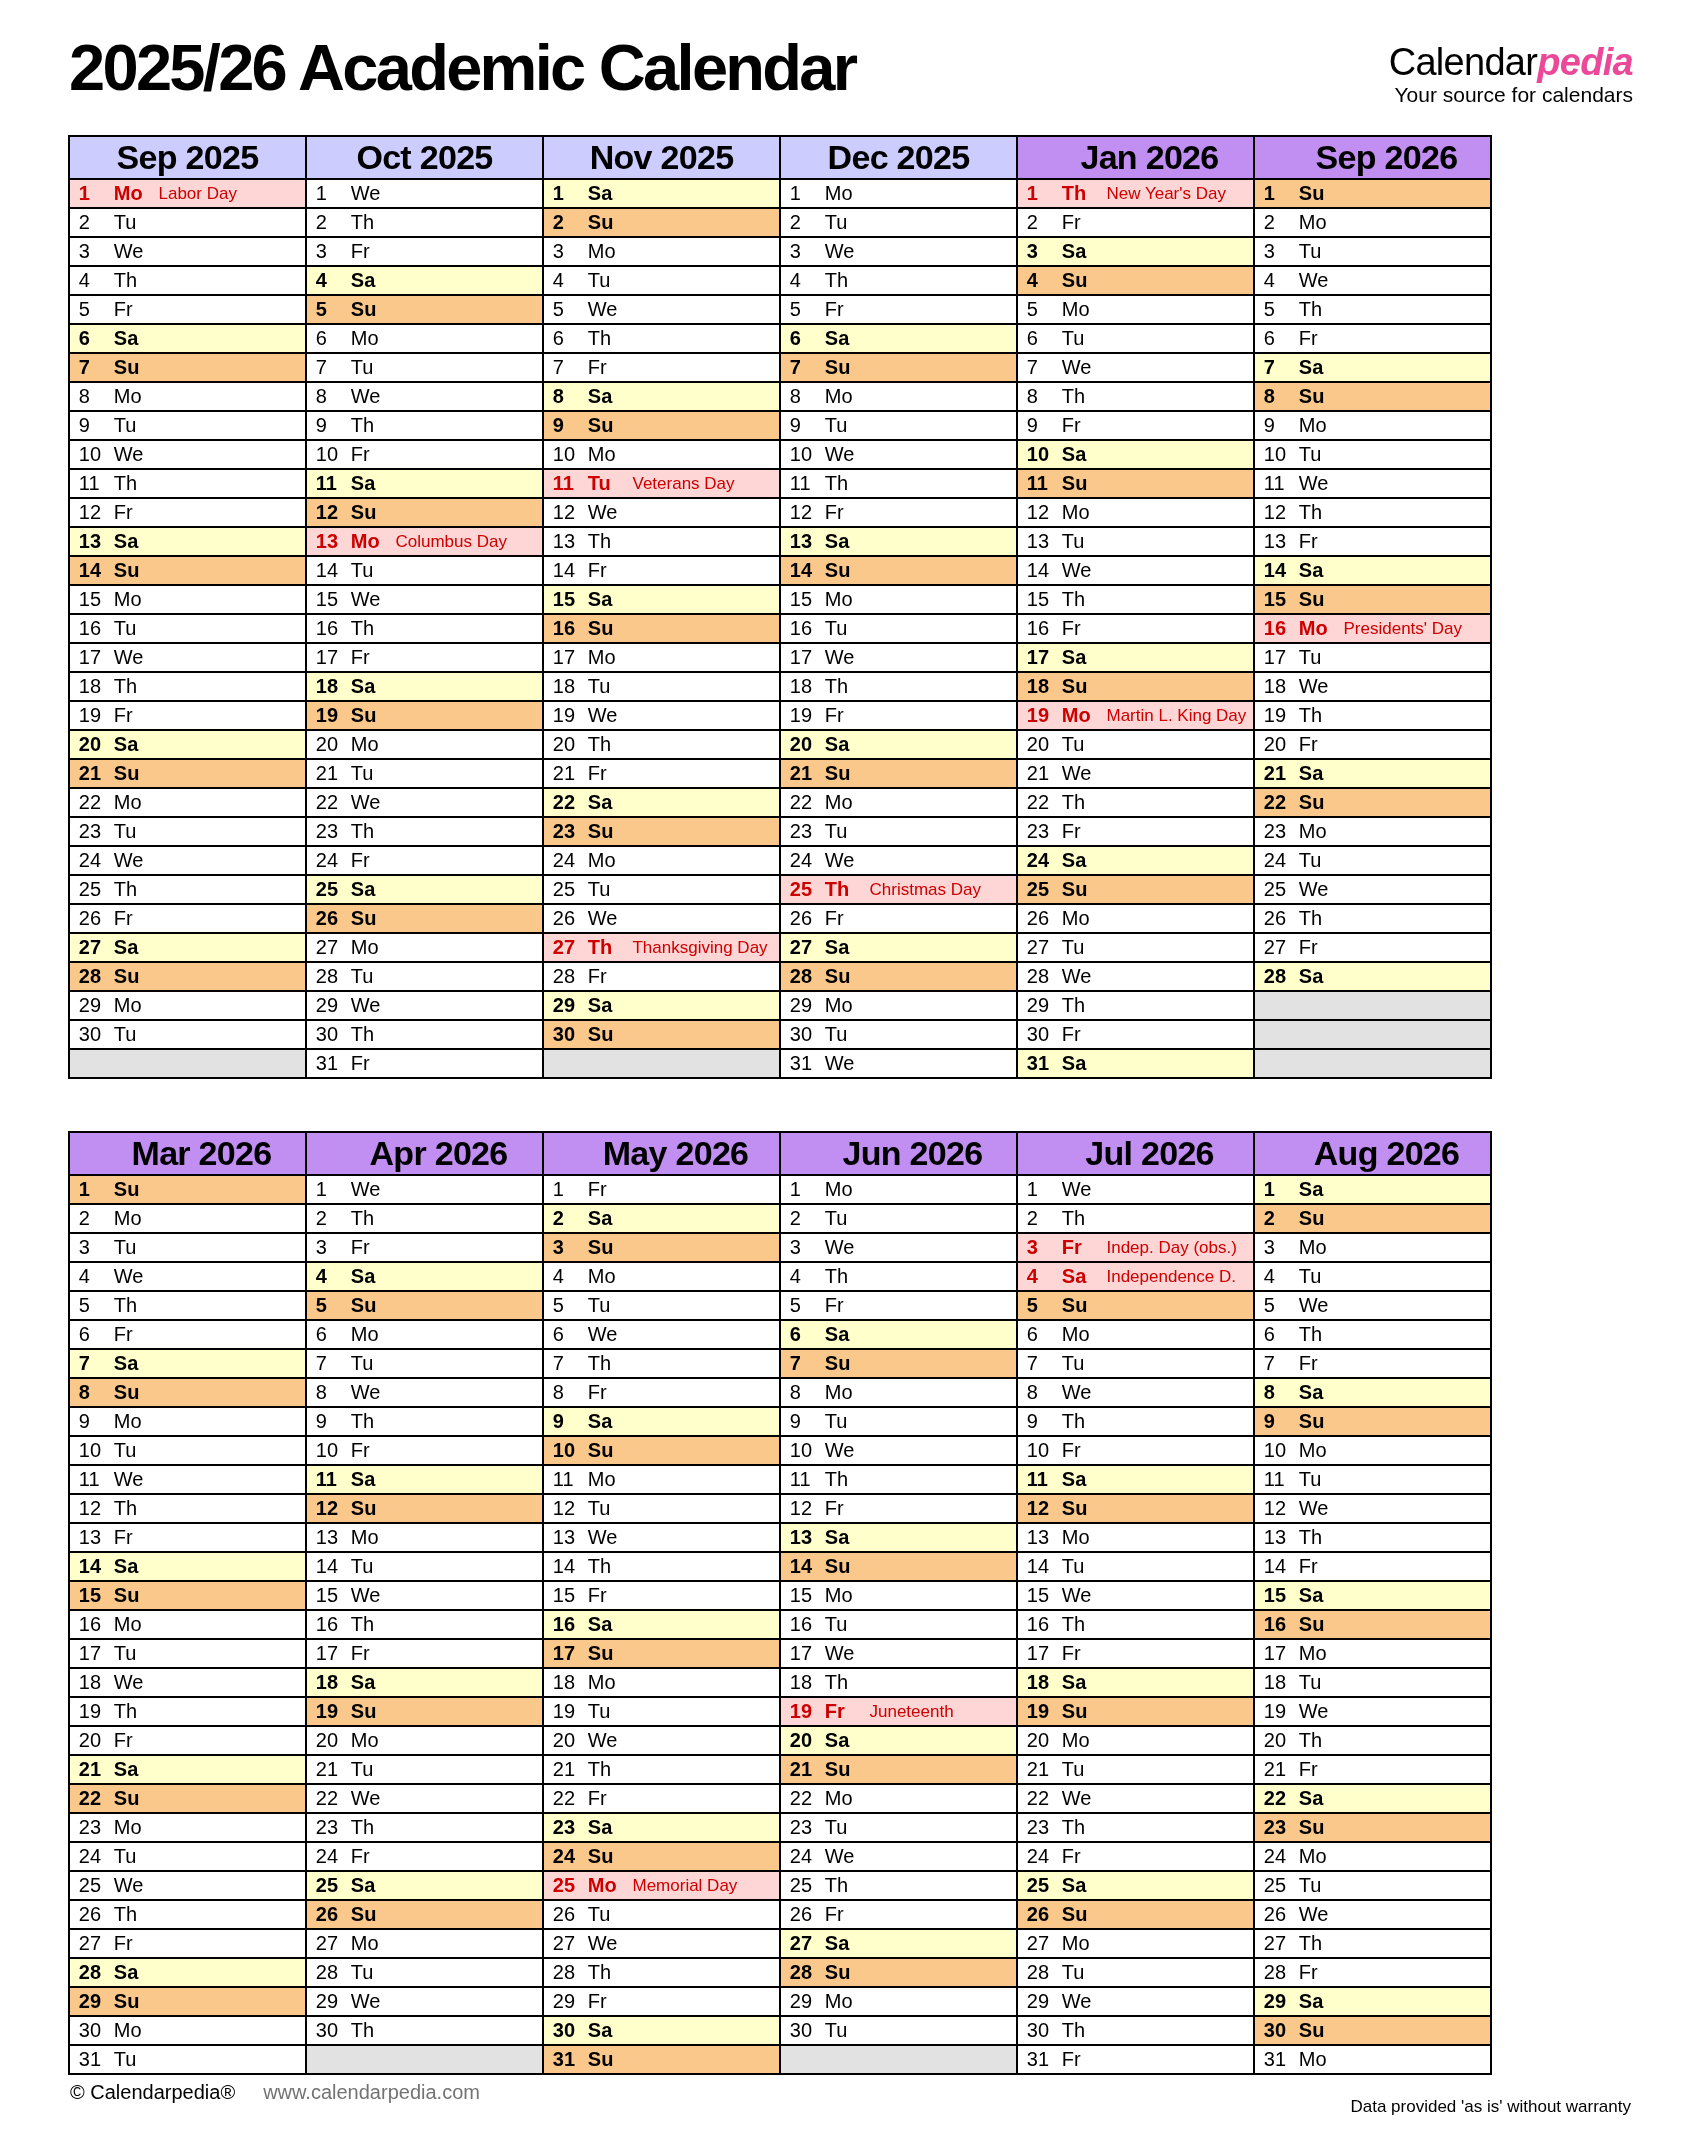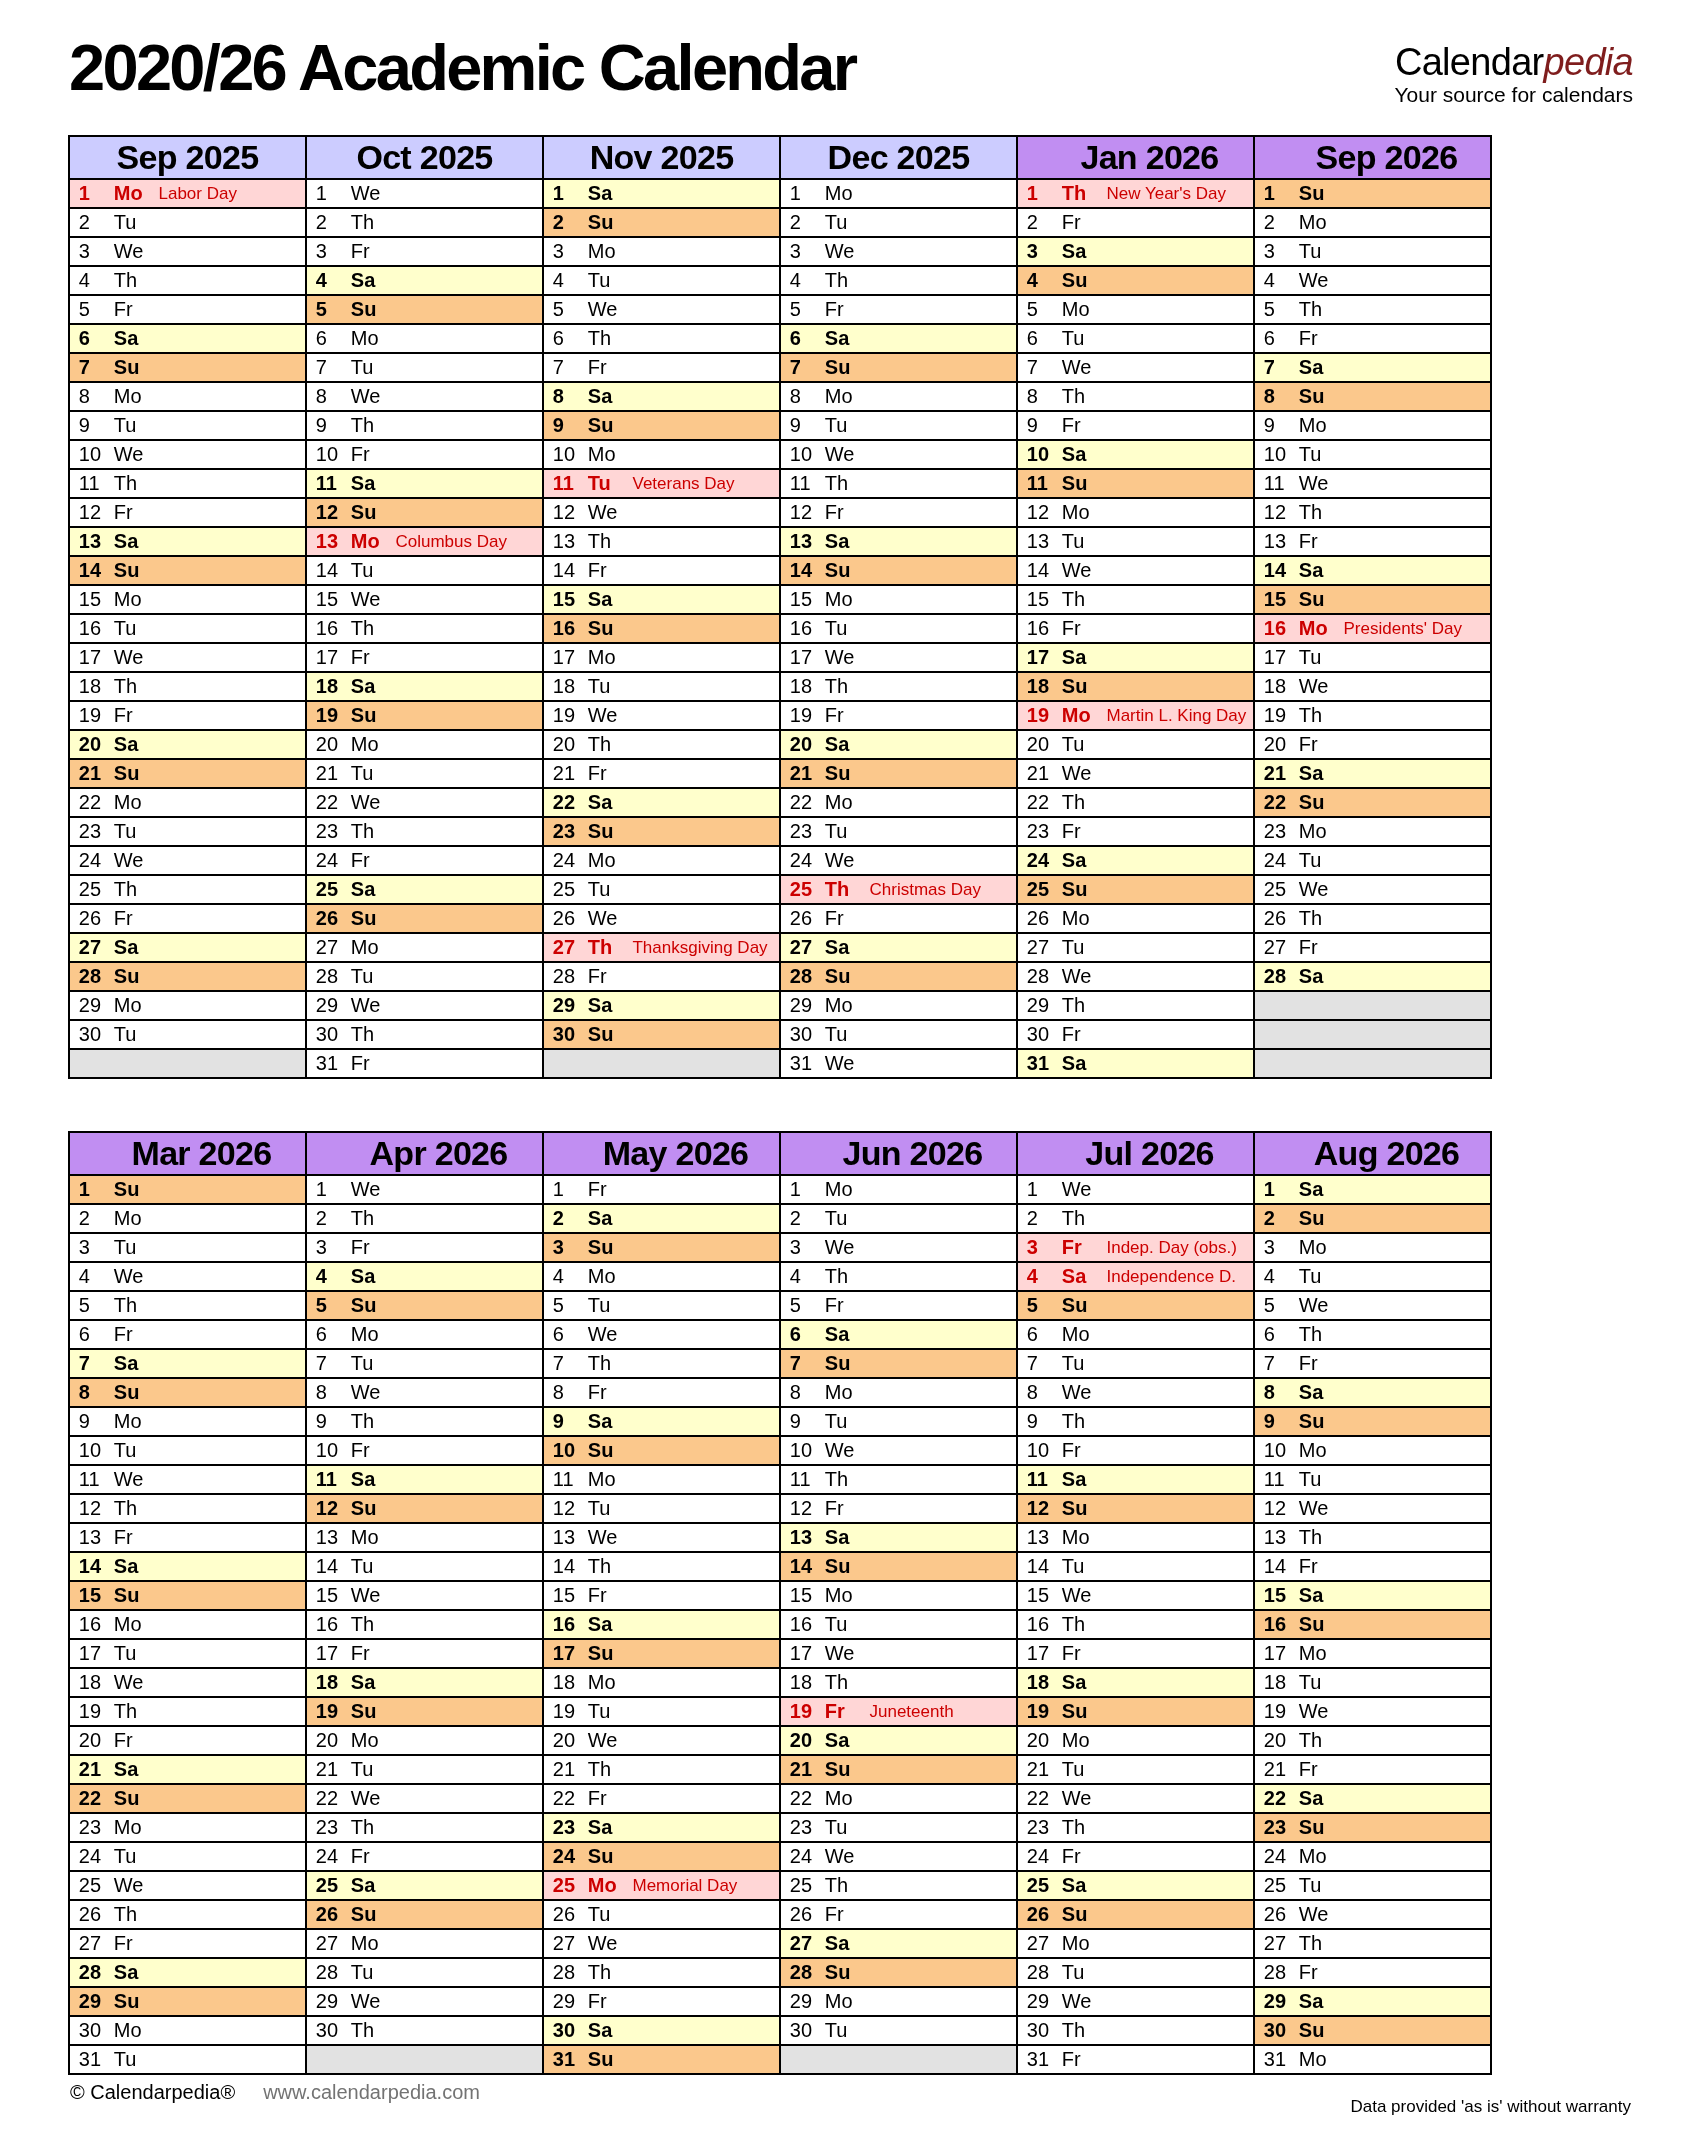--- a/index.html
+++ b/index.html
@@ -9,21 +9,21 @@
     overflow:hidden;
   }
   
   .page-title{
     position:absolute;left:69px;top:32px;margin:0;
     font-size:65px;font-weight:bold;letter-spacing:-2.7px;line-height:1.1;
     white-space:nowrap;
   }
   .logo{position:absolute;right:68px;top:43px;text-align:right;line-height:1;}
   .logo .brand{font-size:38px;letter-spacing:-0.7px;}
-  .logo .brand .red{color:#7f1d1d;font-weight:normal;font-style:italic;}
+  .logo .brand .red{color:#ec4899;font-weight:bold;font-style:italic;}
   .logo .tagline{font-size:21px;margin-top:2.7px;letter-spacing:0;}
   
   table.cal{
     position:absolute;left:68px;width:1424px;
     border-collapse:collapse;table-layout:fixed;
   }
   #cal-1{top:135px;}
   #cal-2{top:1131px;}
   .cal th,.cal td{border:2px solid #000;padding:0;overflow:hidden;white-space:nowrap;}
   .cal th{
@@ -41,21 +41,21 @@
   .cal td.hd{background:var(--hbg);color:var(--red);font-weight:bold;}
   .cal td.empty{background:var(--emp);}
   
   .foot-left{position:absolute;left:70px;top:2081px;font-size:20px;}
   .foot-left .url{margin-left:28px;color:#737373;text-decoration:none;}
   .foot-right{position:absolute;right:70px;top:2085px;font-size:17px;margin-top:12px;}
 </style>
 </head>
 <body style="--h25: #ccccff; --h26: #c18ef2; --sa: #ffffcc; --su: #fbc88c; --hbg: #ffd6d6; --red: #cc0000; --emp: #e2e2e2;">
 
-<h1 class="page-title">2020/26 Academic Calendar</h1>
+<h1 class="page-title">2025/26 Academic Calendar</h1>
 
 <div class="logo">
   <div class="brand"><span>Calendar</span><span class="red">pedia</span></div>
   <div class="tagline">Your source for calendars</div>
 </div>
 
 <table class="cal" id="cal-1">
     <tbody>
       <tr>
         <th>Sep 2025</th>

